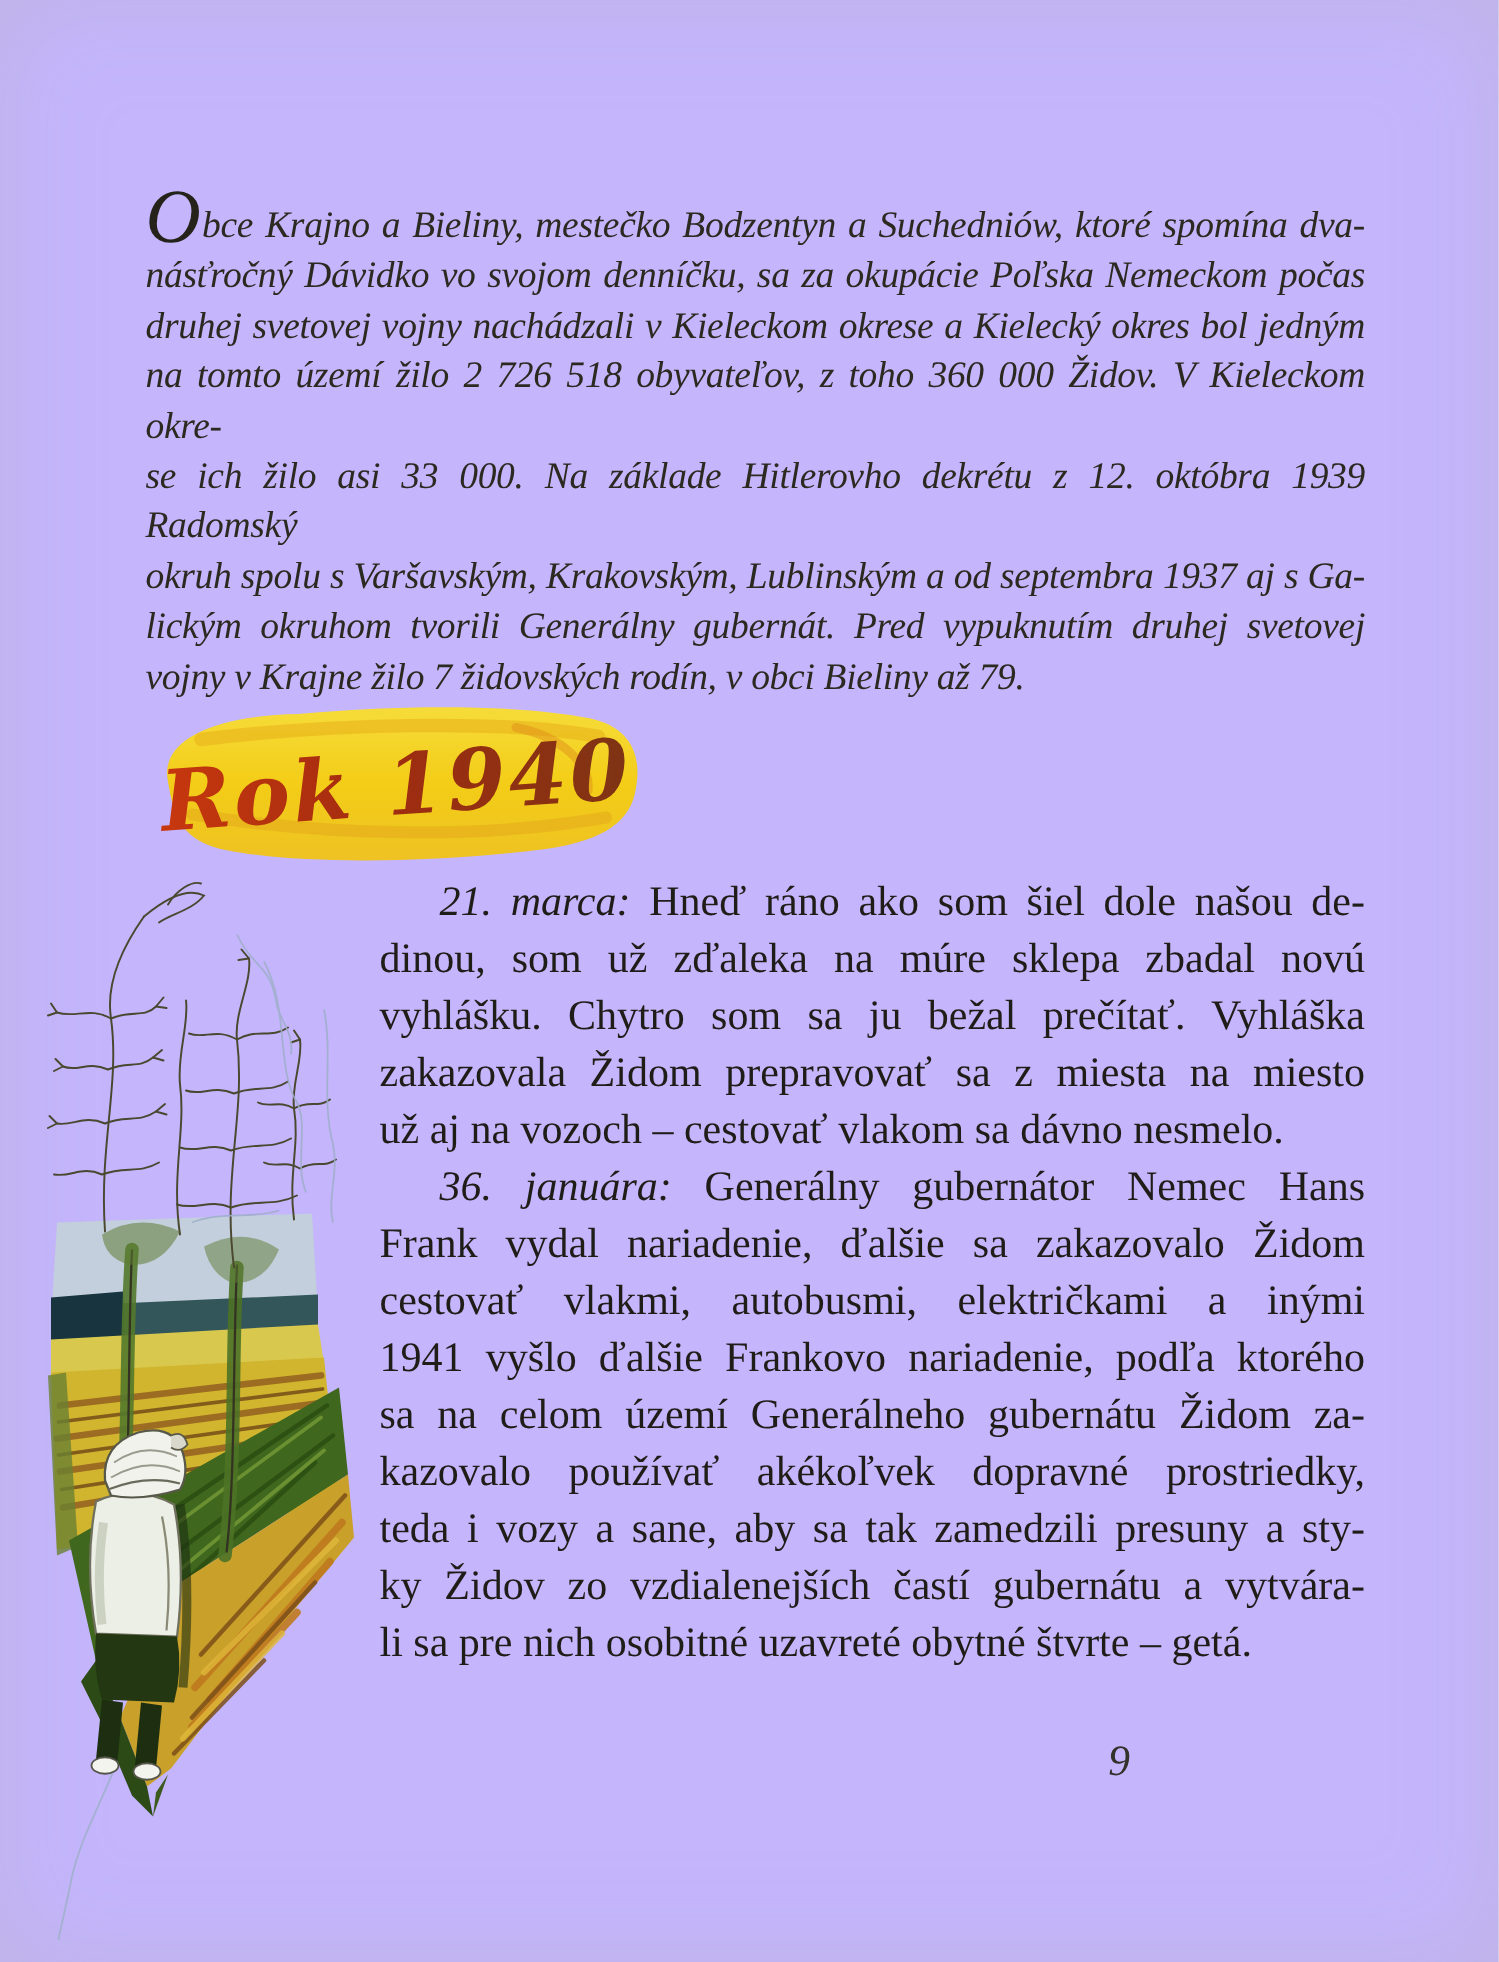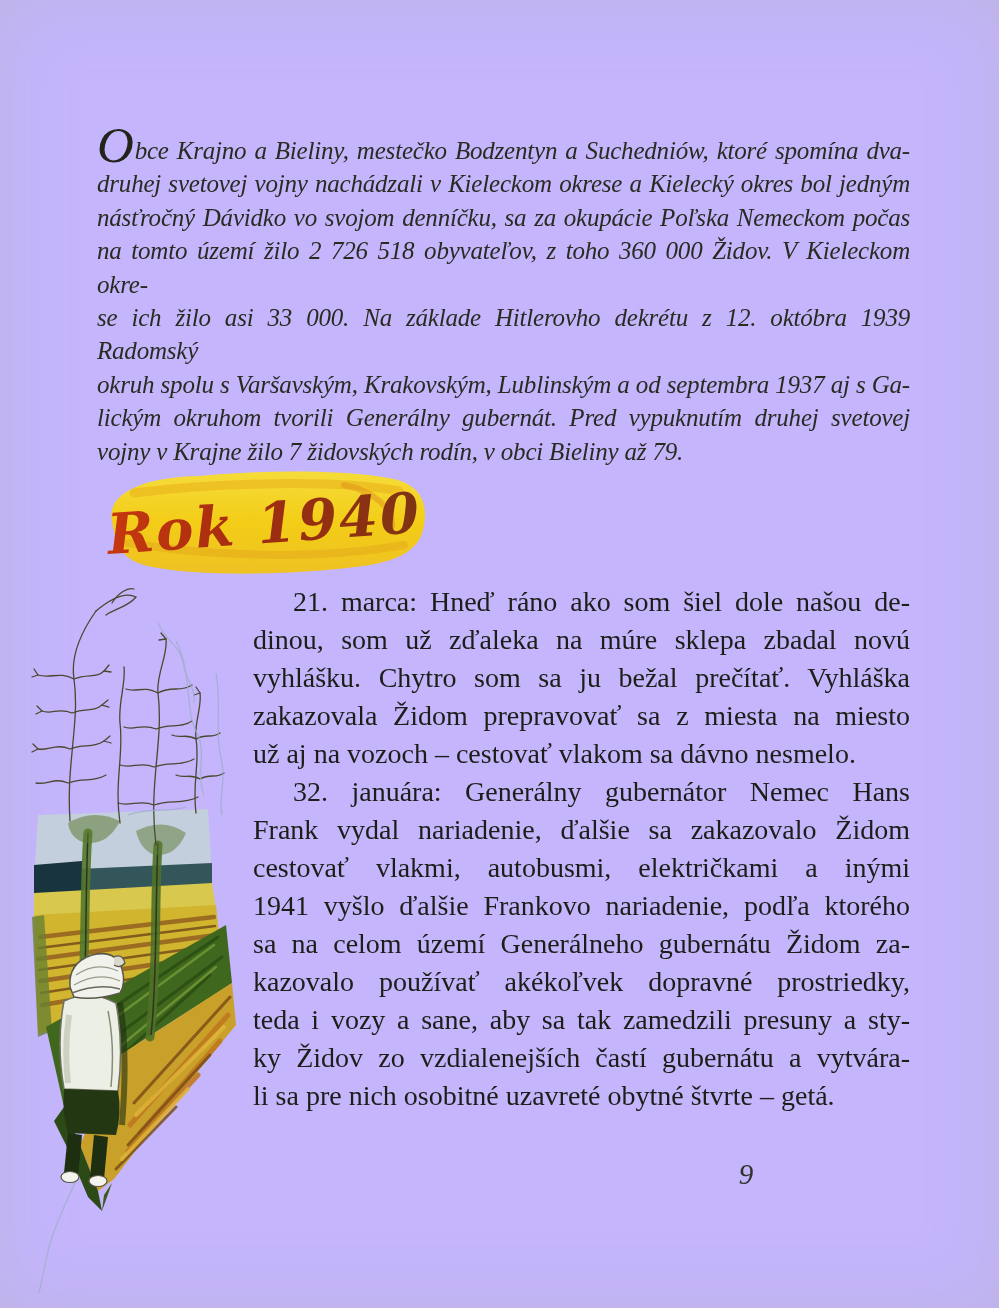--- a/index.html
+++ b/index.html
@@ -30,36 +30,36 @@
   
   .illu-wrap { position:absolute; left:8px; top:583px; width:240px; height:712px; }
 
   
   .body-text {
     position:absolute; left:253px; top:583px; width:657px;
     font-size:28px; line-height:38px; color:#1e1d17;
   }
   .para .tline:last-child { text-align-last:left; }
   .para .tline:first-child { text-indent:40px; }
-  .lead-italic { }
+  .lead-italic { font-style:italic; }
 
   .page-number {
     position:absolute; left:726px; top:1158px; width:40px;
     font-size:29px; font-style:italic; color:#32312a; text-align:center;
   }
 </style>
 </head>
 <body>
 
 <div class="page">
 
   <div class="intro">
       <div class="tline"><span class="initial-cap">O</span>bce Krajno a Bieliny, mestečko Bodzentyn a Suchedniów, ktoré spomína dva-</div>
+      <div class="tline">násťročný Dávidko vo svojom denníčku, sa za okupácie Poľska Nemeckom počas</div>
       <div class="tline">druhej svetovej vojny nachádzali v Kieleckom okrese a Kielecký okres bol jedným</div>
-      <div class="tline">násťročný Dávidko vo svojom denníčku, sa za okupácie Poľska Nemeckom počas</div>
       <div class="tline">na tomto území žilo 2 726 518 obyvateľov, z toho 360 000 Židov. V Kieleckom okre-</div>
       <div class="tline">se ich žilo asi 33 000. Na základe Hitlerovho dekrétu z 12. októbra 1939 Radomský</div>
       <div class="tline">okruh spolu s Varšavským, Krakovským, Lublinským a od septembra 1937 aj s Ga-</div>
       <div class="tline">lickým okruhom tvorili Generálny gubernát. Pred vypuknutím druhej svetovej</div>
       <div class="tline">vojny v Krajne žilo 7 židovských rodín, v obci Bieliny až 79.</div>
     </div>
 
   <div class="title-wrap">
     <svg width="340" height="124" viewBox="0 0 340 124">
       <defs>
@@ -195,21 +195,21 @@
 
   <div class="body-text">
     <div class="para">
         <div class="tline"><span class="lead-italic">21. marca:</span> Hneď ráno ako som šiel dole našou de-</div>
         <div class="tline">dinou, som už zďaleka na múre sklepa zbadal novú</div>
         <div class="tline">vyhlášku. Chytro som sa ju bežal prečítať. Vyhláška</div>
         <div class="tline">zakazovala Židom prepravovať sa z miesta na miesto</div>
         <div class="tline">už aj na vozoch – cestovať vlakom sa dávno nesmelo.</div>
       </div>
     <div class="para">
-        <div class="tline"><span class="lead-italic">32. januára:</span> Generálny gubernátor Nemec Hans</div>
+        <div class="tline"><span class="lead-italic">36. januára:</span> Generálny gubernátor Nemec Hans</div>
         <div class="tline">Frank vydal nariadenie, ďalšie sa zakazovalo Židom</div>
         <div class="tline">cestovať vlakmi, autobusmi, električkami a inými</div>
         <div class="tline">1941 vyšlo ďalšie Frankovo nariadenie, podľa ktorého</div>
         <div class="tline">sa na celom území Generálneho gubernátu Židom za-</div>
         <div class="tline">kazovalo používať akékoľvek dopravné prostriedky,</div>
         <div class="tline">teda i vozy a sane, aby sa tak zamedzili presuny a sty-</div>
         <div class="tline">ky Židov zo vzdialenejších častí gubernátu a vytvára-</div>
         <div class="tline">li sa pre nich osobitné uzavreté obytné štvrte – getá.</div>
       </div>
   </div>

